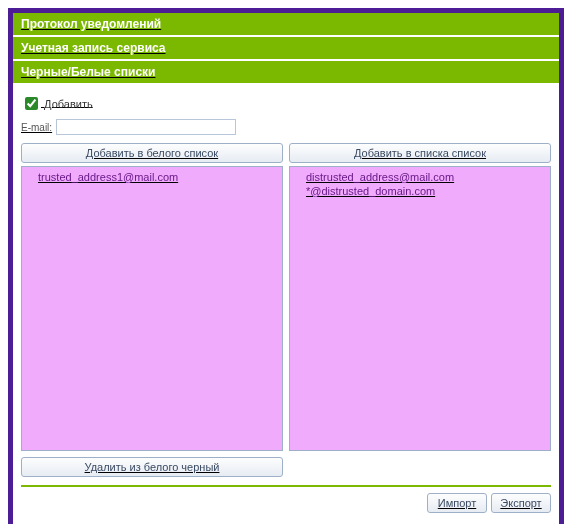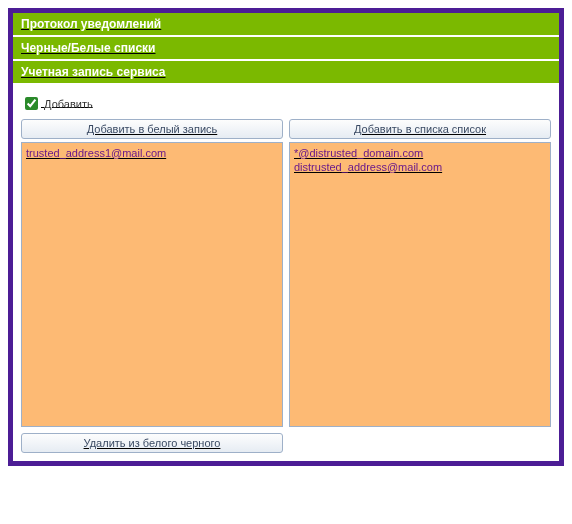--- a/index.html
+++ b/index.html
@@ -77,22 +77,22 @@
     cursor: pointer;
     text-align: center;
     height: 20px;
     line-height: 14px;
   }
   .add-btn { width: 100%; margin-bottom: 3px; }
   .listbox {
     border: 1px solid #9eb0c8;
     height: 285px;
     overflow: auto;
-    background: #fdba74;
-    padding: 3px 4px;
+    background: #f0abfc;
+    padding: 3px 16px;
     color: #6a1a8a;
     font-size: 11px;
     line-height: 14px;
   }
   .listbox .item { white-space: nowrap; cursor: default; }
   .remove-btn { width: 100%; margin-top: 6px; }
   .io-row {
     display: flex;
     justify-content: flex-end;
     gap: 4px;
@@ -100,41 +100,49 @@
     border-top: 2px solid #7BB900;
     margin-top: 8px;
   }
   .io-row .btn { min-width: 60px; }
 </style>
 </head>
 <body>
 
 <div class="panel">
   <div class="section-header">Протокол уведомлений</div>
+  <div class="section-header">Учетная запись сервиса</div>
   <div class="section-header">Черные/Белые списки</div>
-  <div class="section-header">Учетная запись сервиса</div>
 
   <div class="content">
     <div class="cb-row">
       <input type="checkbox" id="enable-cb" checked="" style="">
       <label for="enable-cb">Добавить</label>
     </div>
 
+    <div class="email-row">
+      <label>E-mail:</label>
+      <input type="text" value="" style="">
+    </div>
 
     <div class="lists-wrap">
       <div class="col">
-        <button class="btn add-btn">Добавить в белый запись</button>
+        <button class="btn add-btn">Добавить в белого список</button>
         <div class="listbox" id="whitelist-box">
             <div class="item">trusted_address1@mail.com</div>
           </div>
-        <button class="btn remove-btn">Удалить из белого черного</button>
+        <button class="btn remove-btn">Удалить из белого черный</button>
       </div>
       <div class="col">
         <button class="btn add-btn">Добавить в списка список</button>
         <div class="listbox" id="blacklist-box">
+            <div class="item">distrusted_address@mail.com</div>
             <div class="item">*@distrusted_domain.com</div>
-            <div class="item">distrusted_address@mail.com</div>
           </div>
       </div>
     </div>
 
+    <div class="io-row">
+      <button class="btn">Импорт</button>
+      <button class="btn">Экспорт</button>
+    </div>
   </div>
 </div>
 
 </body></html>

